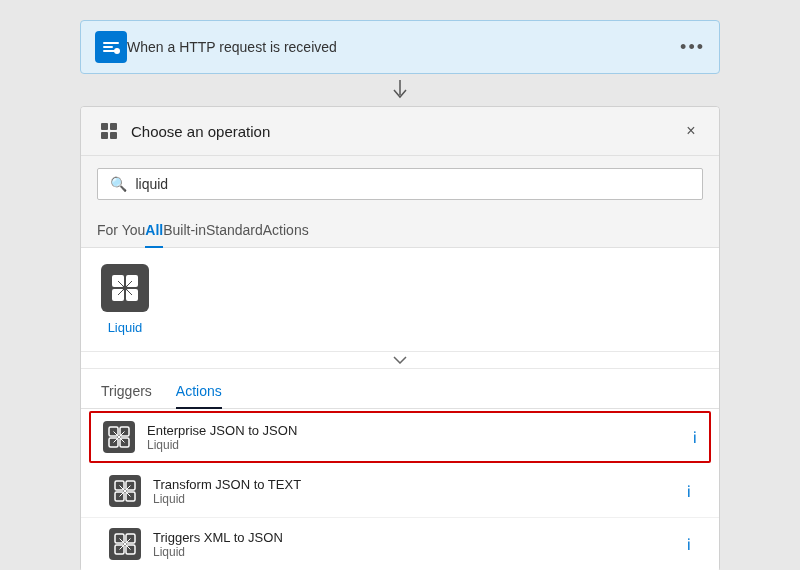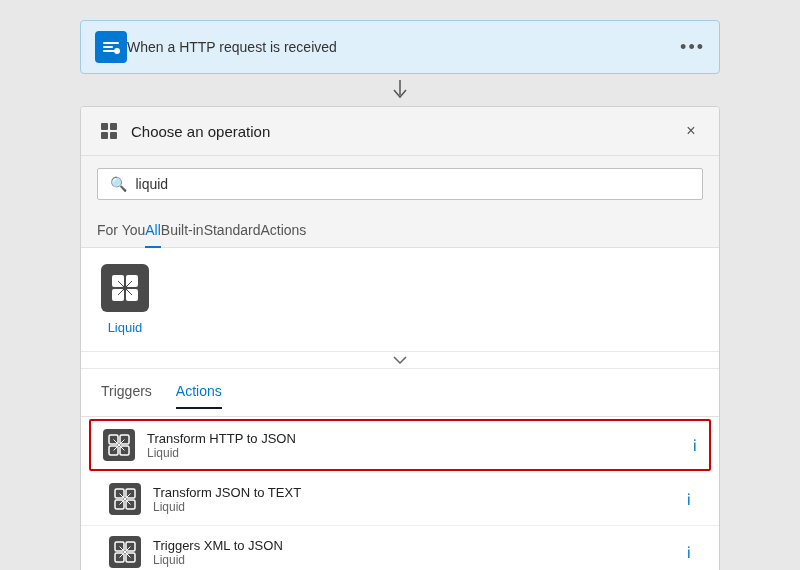--- a/index.html
+++ b/index.html
@@ -168,21 +168,21 @@
       font-size: 14px;
       color: #555;
       cursor: pointer;
       border-bottom: 2px solid transparent;
       margin-bottom: -1px;
     }
 
     .tab.active {
       color: #0078d4;
       border-bottom: 2px solid #0078d4;
-      font-weight: 400;
+      font-weight: 700;
     }
 
     
     .content-area {
       background: white;
       margin: 0;
     }
 
     
     .liquid-section {
@@ -226,21 +226,21 @@
       padding: 4px 0;
       cursor: pointer;
     }
 
     .expand-row svg {
       fill: #555;
     }
 
     
     .sub-tabs {
-      padding: 8px 20px 8px;
+      padding: 8px 20px 0;
       display: flex;
       gap: 24px;
       border-bottom: 1px solid #e0e0e0;
       background: white;
     }
 
     .sub-tab {
       padding: 6px 0 8px;
       font-size: 14px;
       color: #555;
@@ -399,21 +399,21 @@
           <div class="action-item-icon">
             <svg width="22" height="22" viewBox="0 0 22 22">
               <rect x="1" y="1" width="9" height="9" rx="1.5" fill="none" stroke="white" stroke-width="1.5"></rect>
               <rect x="12" y="1" width="9" height="9" rx="1.5" fill="none" stroke="white" stroke-width="1.5"></rect>
               <rect x="1" y="12" width="9" height="9" rx="1.5" fill="none" stroke="white" stroke-width="1.5"></rect>
               <rect x="12" y="12" width="9" height="9" rx="1.5" fill="none" stroke="white" stroke-width="1.5"></rect>
               <path d="M5.5 5.5 L16.5 16.5 M16.5 5.5 L5.5 16.5" stroke="white" stroke-width="1"></path>
             </svg>
           </div>
           <div class="action-item-text">
-            <div class="action-item-title">Transform HTTP to JSON</div>
+            <div class="action-item-title">Enterprise JSON to JSON</div>
             <div class="action-item-subtitle">Liquid</div>
           </div>
           <span class="action-item-info">ℹ</span>
         </div>
 
         <div class="action-item">
           <div class="action-item-icon">
             <svg width="22" height="22" viewBox="0 0 22 22">
               <rect x="1" y="1" width="9" height="9" rx="1.5" fill="none" stroke="white" stroke-width="1.5"></rect>
               <rect x="12" y="1" width="9" height="9" rx="1.5" fill="none" stroke="white" stroke-width="1.5"></rect>

